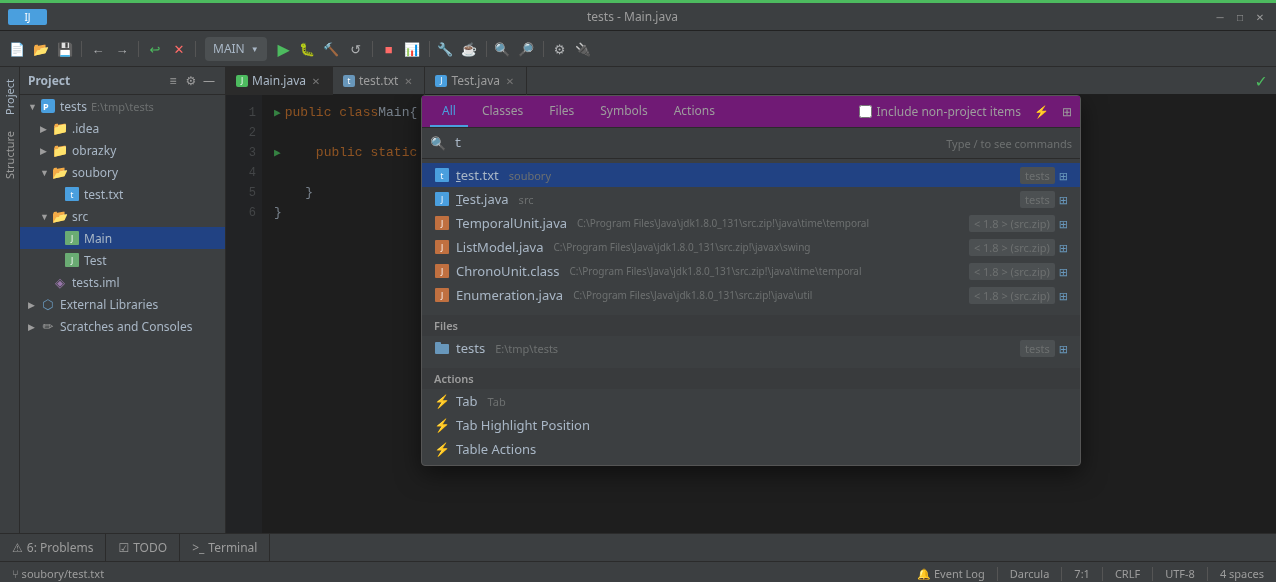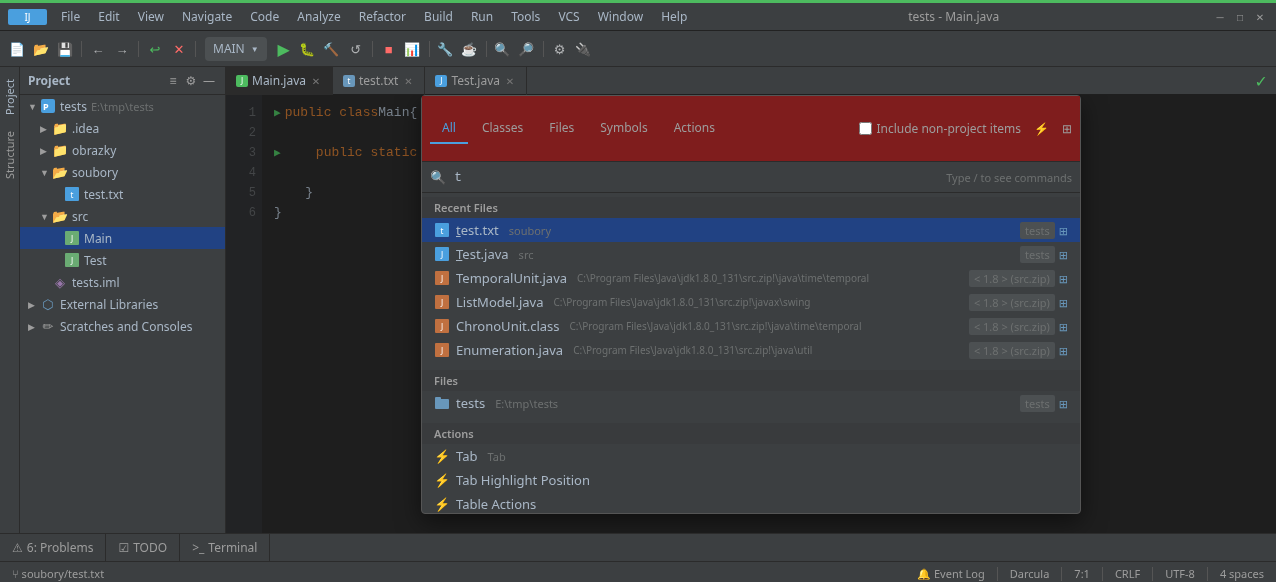--- a/index.html
+++ b/index.html
@@ -65,21 +65,21 @@
     .code-area { flex: 1; padding: 8px 12px; font-family: 'Courier New', monospace; font-size: 13px; line-height: 20px; color: #a9b7c6; overflow: auto; }
     .code-line { display: flex; align-items: flex-start; }
     .kw { color: #cc7832; }
     .cls { color: #a9b7c6; }
     .method { color: #ffc66d; }
     .type { color: #a9b7c6; }
     
     
     #search-overlay { position: absolute; top: 0; left: 0; right: 0; bottom: 0; background: rgba(0,0,0,0.3); z-index: 10; display: flex; justify-content: center; align-items: flex-start; padding-top: 0; }
     #search-popup { width: 660px; background: #3c3f41; border: 1px solid #555; border-radius: 4px; box-shadow: 0 8px 24px rgba(0,0,0,0.5); margin-top: 0; }
-    #search-tabs { display: flex; align-items: center; background: #7f1d1d; border-bottom: 1px solid #2b2b2b; padding: 17px 8px; gap: 2px; }
+    #search-tabs { display: flex; align-items: center; background: #701a75; border-bottom: 1px solid #2b2b2b; padding: 0 8px; gap: 2px; }
     .search-tab { padding: 6px 12px; font-size: 12px; color: #9d9d9d; cursor: pointer; border-bottom: 2px solid transparent; }
     .search-tab.active { color: #4a9fde; border-bottom: 2px solid #4a9fde; }
     #search-input-row { display: flex; align-items: center; padding: 6px 8px; border-bottom: 1px solid #2b2b2b; gap: 8px; }
     #search-input-row .search-icon { color: #9d9d9d; font-size: 13px; }
     #search-field { flex: 1; background: transparent; border: none; outline: none; font-size: 13px; color: #a9b7c6; font-family: 'Courier New', monospace; }
     #search-hint { font-size: 11px; color: #6d7070; margin-left: auto; white-space: nowrap; }
     .search-opt { display: flex; align-items: center; gap: 4px; font-size: 12px; color: #9d9d9d; cursor: pointer; }
     .search-opt input { margin: 0; }
     
     
@@ -112,35 +112,20 @@
     .java-icon { width: 14px; height: 14px; background: #6aab73; border-radius: 1px; display: flex; align-items: center; justify-content: center; font-size: 8px; color: white; }
     .folder-icon { color: #dcb67a; font-size: 13px; }
   </style>
 </head>
 <body>
 
 <div id="green-top"></div>
 
 <div id="titlebar">
   <div class="title-icon">IJ</div>
-  <div class="menu-items">
-    <span class="menu-item">File</span>
-    <span class="menu-item">Edit</span>
-    <span class="menu-item">View</span>
-    <span class="menu-item">Navigate</span>
-    <span class="menu-item">Code</span>
-    <span class="menu-item">Analyze</span>
-    <span class="menu-item">Refactor</span>
-    <span class="menu-item">Build</span>
-    <span class="menu-item">Run</span>
-    <span class="menu-item">Tools</span>
-    <span class="menu-item">VCS</span>
-    <span class="menu-item">Window</span>
-    <span class="menu-item">Help</span>
-  </div>
   <span style="flex:1; text-align:center; font-size:12px; color:#9d9d9d;">tests - Main.java</span>
   <div class="window-controls">
     <div class="win-btn" style="color:#9d9d9d;">─</div>
     <div class="win-btn" style="color:#9d9d9d;">□</div>
     <div class="win-btn" style="color:#9d9d9d;">✕</div>
   </div>
 </div>
 
 <div id="toolbar">
   <div class="toolbar-btn">📄</div>
@@ -352,21 +337,20 @@
 
           <div id="search-input-row">
             <span class="search-icon">🔍</span>
             <input id="search-field" type="text" value="t" placeholder="Type / to see commands" style="">
             <span id="search-hint">Type / to see commands</span>
           </div>
 
           <div id="search-results">
 
             <div class="results-section">
-              <div class="section-header">Recent Files</div>
 
               <div class="result-item selected">
                 <span class="result-icon">
                   <div style="width:14px;height:14px;background:#4a9fde;border-radius:1px;display:flex;align-items:center;justify-content:center;font-size:8px;color:white;">t</div>
                 </span>
                 <span class="result-name"><u>t</u>est.txt</span>
                 <span class="result-location">soubory</span>
                 <div class="result-right">
                   <span class="result-badge">tests</span>
                   <span style="color:#6897bb;">⊞</span>

